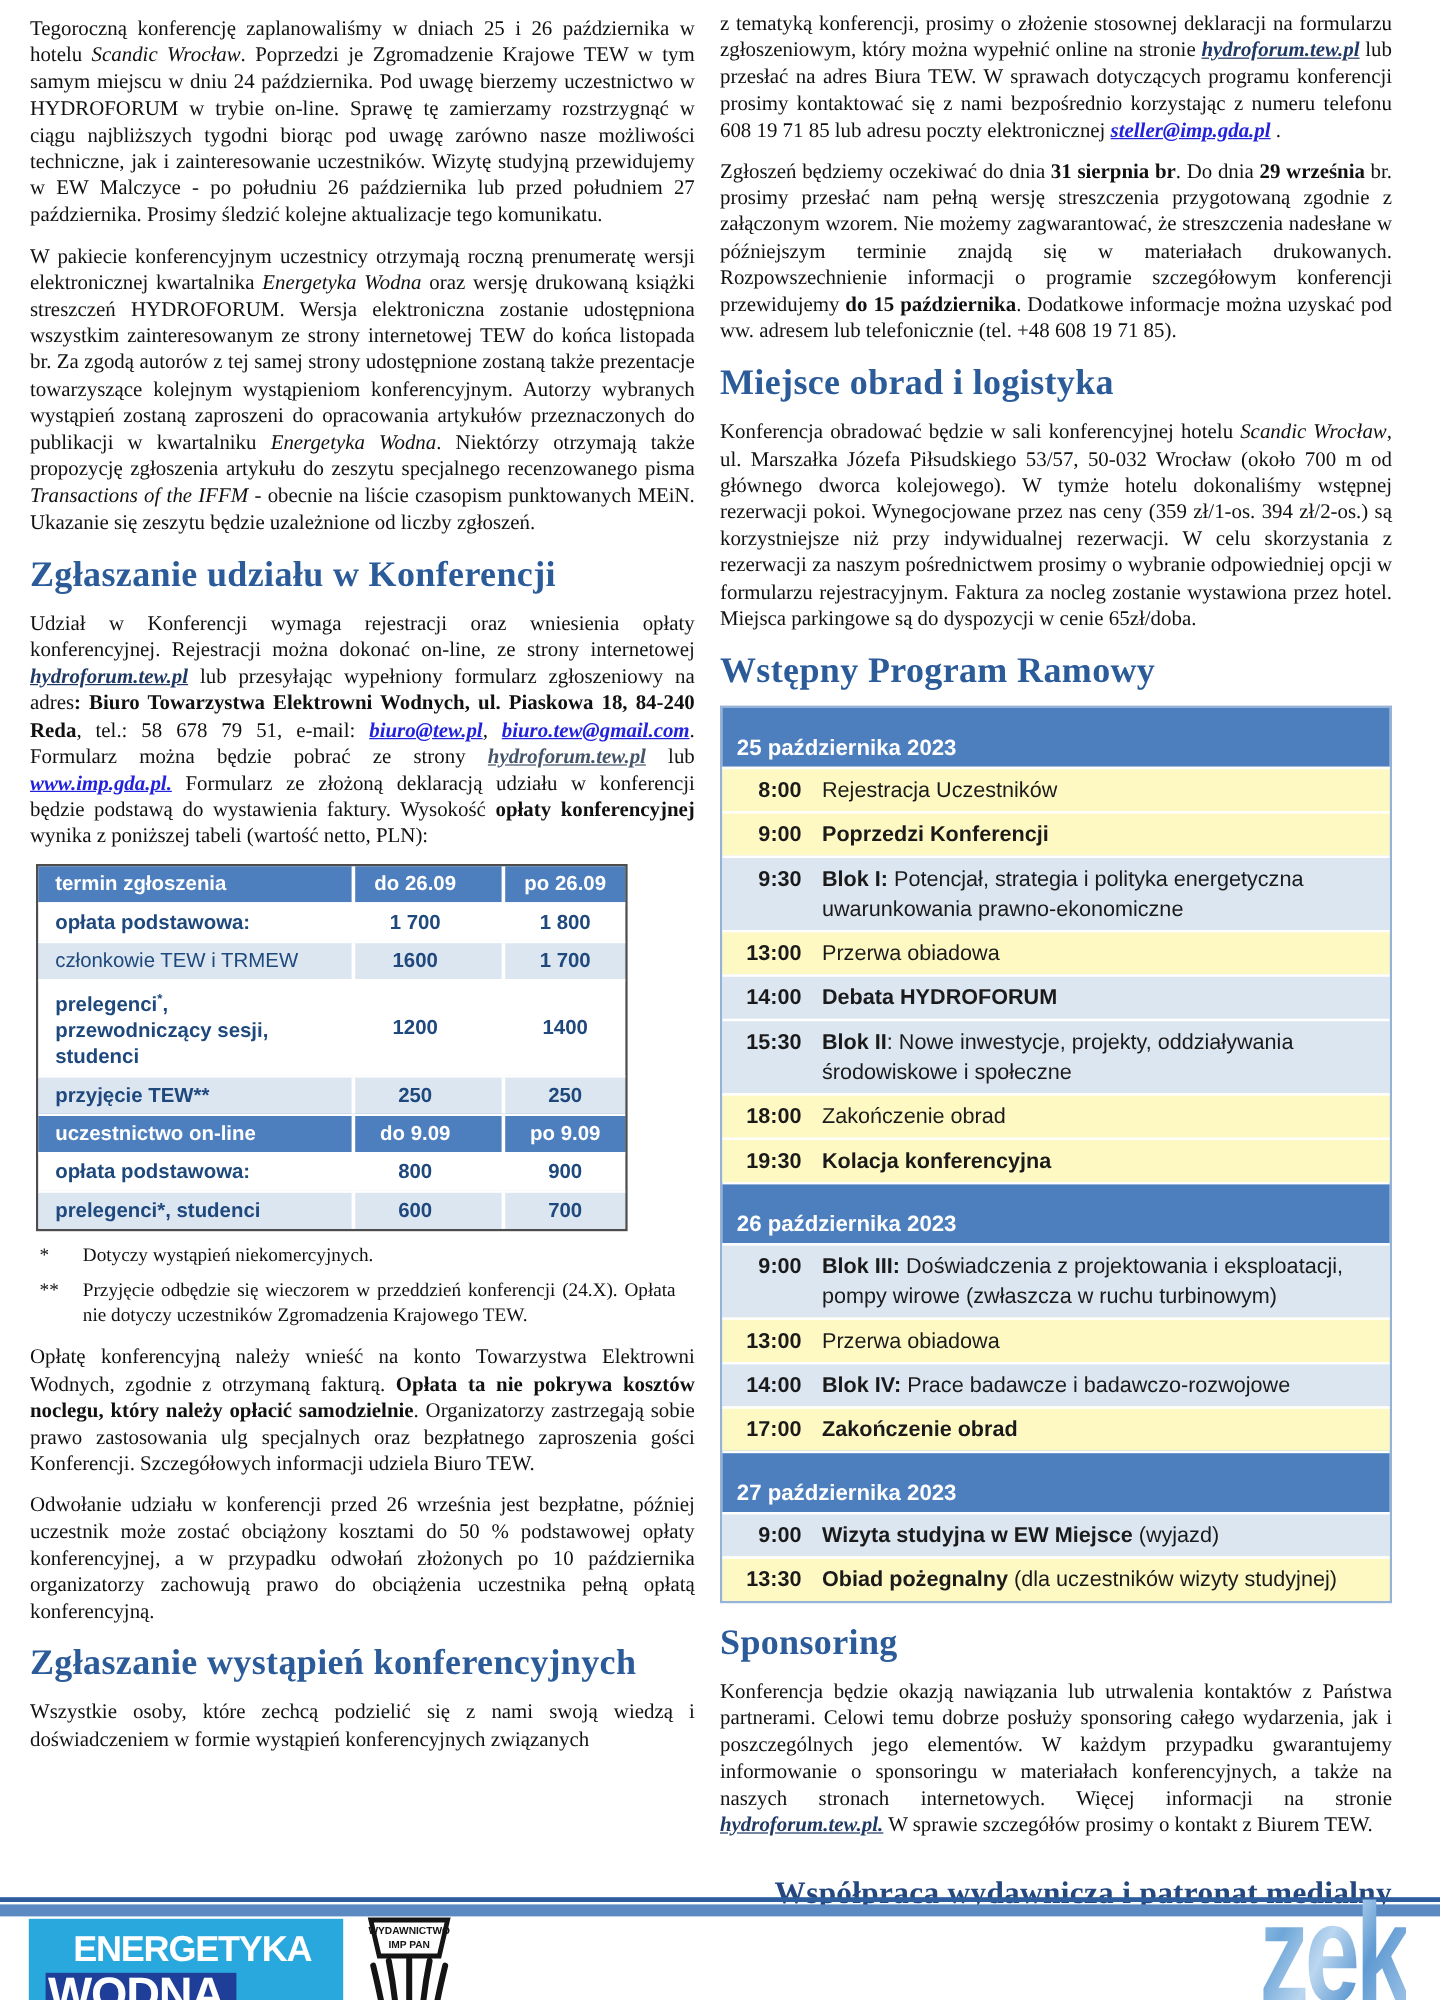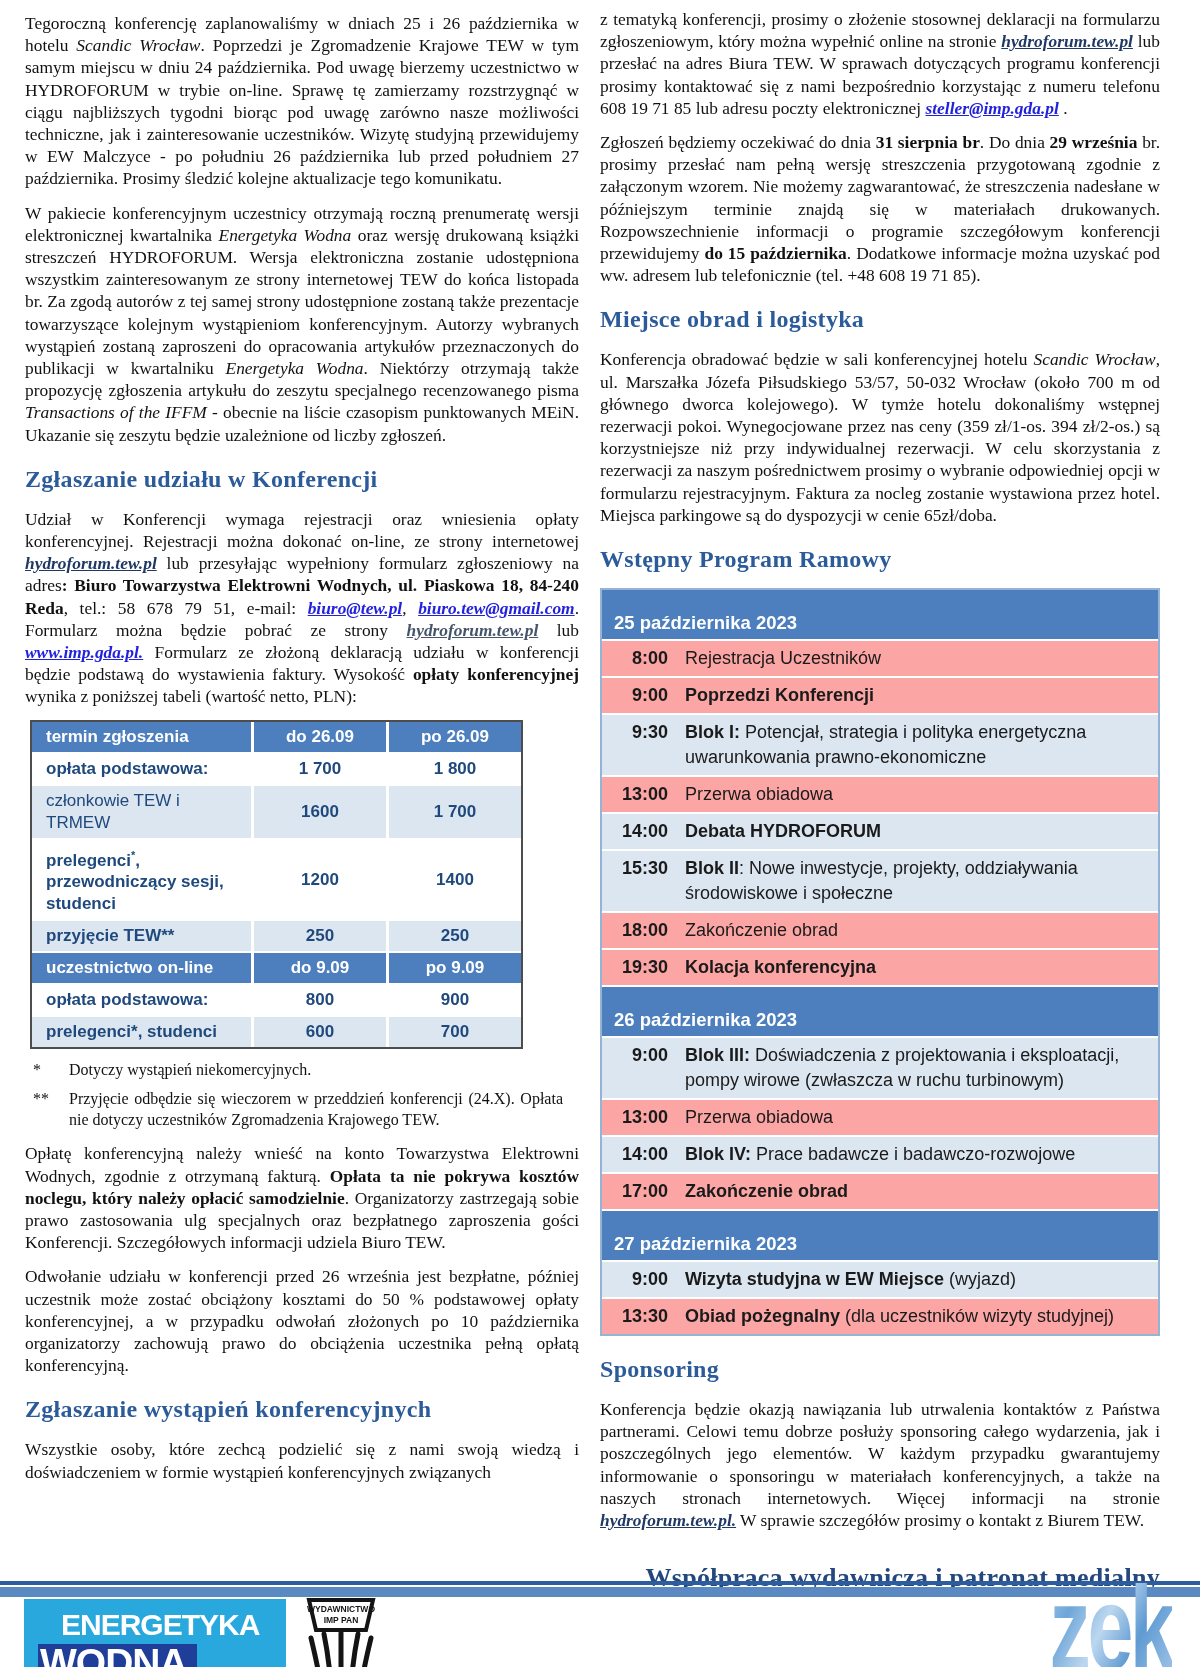--- a/index.html
+++ b/index.html
@@ -14,48 +14,48 @@
   .para{text-align:justify;margin:12px 0;}
   .para:first-child{margin-top:4px;}
   .run-b{font-weight:bold;}
   .run-i{font-style:italic;}
   .run-ln{color:var(--link-navy,#1f3864);font-weight:bold;font-style:italic;text-decoration:underline;}
   .run-lb{color:var(--link-blue,#2222dd);font-weight:bold;font-style:italic;text-decoration:underline;}
   .run-lg{color:var(--link-gray,#44546a);font-weight:bold;font-style:italic;text-decoration:underline;}
   .run-bsup{font-weight:bold;vertical-align:super;font-size:11px;}
   .sec-h{
     font-family:"Liberation Serif","DejaVu Serif",serif;
-    font-size:24px;line-height:34px;font-weight:bold;
+    font-size:30px;line-height:34px;font-weight:bold;
     color:var(--heading,#2b5b99);margin:16px 0 8px 0;letter-spacing:.3px;
   }
   .sec-h.final{font-size:26px;margin-top:30px;white-space:nowrap;margin-left:-24px;color:var(--heading-dark,#24487e);text-align:right;}
   
   .fee{
     width:489px;margin:12px 0 10px 5px;border:2px solid #4d4d4d;
     font-family:"Liberation Sans","DejaVu Sans",sans-serif;font-size:17px;line-height:22px;
   }
   .fee-row{display:flex;background:#fff;border-top:2px solid #fff;}
   .fee-row:first-child{border-top:none;}
   .fee-label{flex:1;padding:4px 6px 4px 14px;color:var(--navy,#1f497d);white-space:pre-wrap;}
-  .fee-val{width:96px;flex:none;text-align:center;padding:4px 18px;color:var(--navy,#1f497d);font-weight:bold;border-left:3px solid #fff;display:flex;align-items:center;justify-content:center;}
+  .fee-val{width:96px;flex:none;text-align:center;padding:4px 2px;color:var(--navy,#1f497d);font-weight:bold;border-left:3px solid #fff;display:flex;align-items:center;justify-content:center;margin-left:22px;}
   .fee-head{background:var(--accent,#4d7fbe);}
   .fee-head .fee-label,.fee-head .fee-val{color:#fff;font-weight:bold;}
   .fee-shaded{background:var(--row-shade,#dce6f1);}
   
   .footnote{display:flex;font-size:16px;line-height:21px;margin:8px 0 6px 4px;}
   .fn-marker{width:36px;flex:none;padding-left:4px;}
   .fn-text{flex:1;text-align:justify;padding-right:16px;}
   
   .prog{
     border:2px solid var(--prog-border,#95b3d7);margin:12px 0 6px 0;
     font-family:"Liberation Sans","DejaVu Sans",sans-serif;font-size:18px;line-height:25px;color:#1a1a1a;
   }
   .prog-day{background:var(--accent,#4d7fbe);color:#fff;font-weight:bold;font-size:18.5px;padding:20px 2px 4px 12px;border-top:2px solid #fff;}
   .prog-day:first-child{border-top:none;}
-  .prog-row{display:flex;padding:5px 0;border-top:2px solid #fff;background:#fca5a5;}
+  .prog-row{display:flex;padding:5px 0;border-top:2px solid #fff;background:#fef9c3;}
   .prog-shaded{background:var(--row-shade,#dce6f1);}
   .prog-time{width:66px;flex:none;text-align:right;font-weight:bold;}
   .prog-text{flex:1;margin-left:17px;padding-right:18px;}
   
   .bar-dark{position:absolute;left:0;top:1581px;width:1200px;height:4px;background:var(--bar-dark,#2e5d9e);}
   .bar-main{position:absolute;left:0;top:1587px;width:1200px;height:10px;background:var(--bar-main,#5b8ac2);}
   .ew-logo{
     position:absolute;left:24px;top:1599px;width:262px;height:92px;
     background:var(--ew-bg,#29a8dd);padding:8px 0 0 14px;box-sizing:border-box;
     font-family:"Liberation Sans","DejaVu Sans",sans-serif;font-weight:900;color:#fff;

